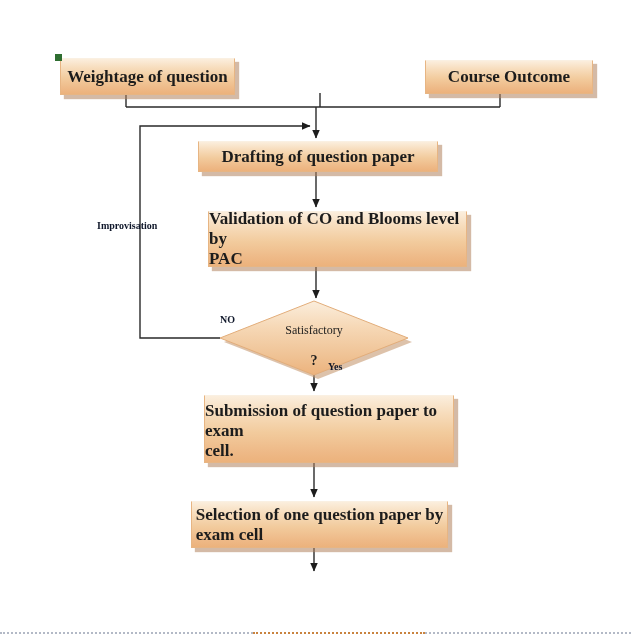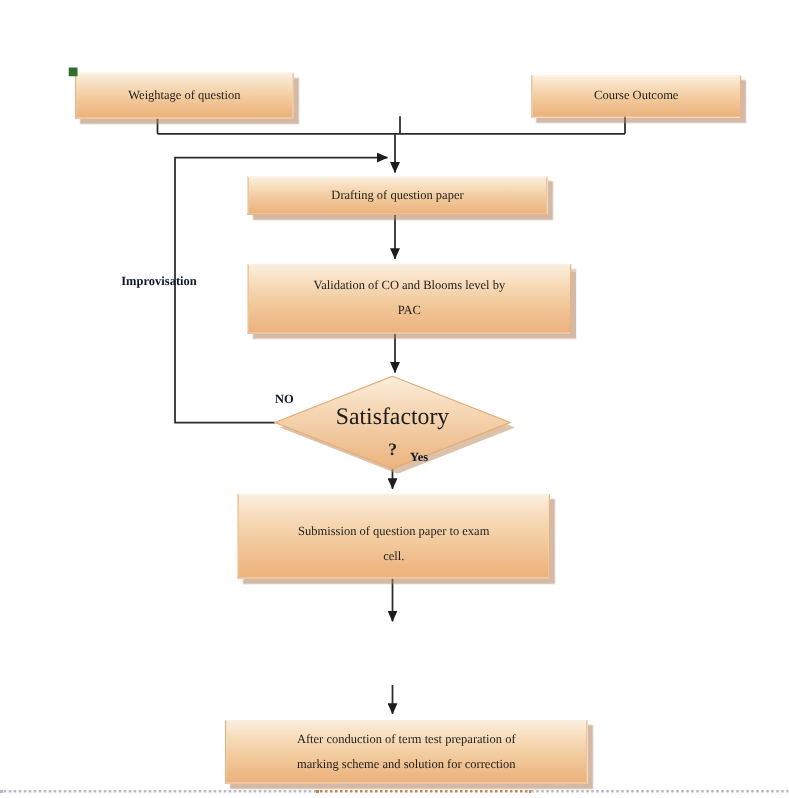--- a/index.html
+++ b/index.html
@@ -8,27 +8,28 @@
     font-family:"Liberation Serif", serif; overflow:hidden;
   }
   svg.wires{position:absolute;left:0;top:0;width:631px;height:638px;}
   .box{
     position:absolute;
     background:linear-gradient(180deg,#fbeedd 0%,#f7ddbd 25%,#f2cb9d 55%,#eeb987 85%,#ecb27c 100%);
     border:1px solid #e7b583;
     border-top-color:#faf0e2;
     box-shadow:4px 4px 1px rgba(177,130,93,0.55);
     display:flex;align-items:center;justify-content:center;
-    font-size:10px;color:#1c1c1c;text-align:center;
+    font-size:17px;color:#1c1c1c;text-align:left;
     white-space:pre-line;line-height:20px;
     box-sizing:border-box;
+    font-weight:bold;
   }
-  .box.top-align{align-items:flex-start;padding-top:20px;}
+  .box.top-align{align-items:flex-start;padding-top:5px;margin-left:14px;}
   .dlabel{
-    position:absolute;font-size:19px;color:#1c1c1c;text-align:center;
+    position:absolute;font-size:12px;color:#1c1c1c;text-align:center;
     white-space:pre-line;
   }
   .qmark{font-weight:bold;font-size:14px;}
   .edge-label{
     position:absolute;font-weight:bold;font-size:10px;color:#0f172a;
   }
   .green-marker{
     position:absolute;left:55px;top:54px;width:7px;height:7px;background:#2f6e31;
   }
   .dots{position:absolute;height:0;border-top:2px dotted #b3b9c6;}
@@ -70,29 +71,29 @@
     <polygon points="314,301 408,338 314,375 220,338" fill="url(#boxgrad)" stroke="#e2ad7a" stroke-width="1"></polygon>
   </svg>
 
   <div class="box" style="left:60px;top:58px;width:175px;height:37px">Weightage of question</div>
 
 
   <div class="box" style="left:425px;top:60px;width:168px;height:34px">Course Outcome</div>
 
   <div class="box" style="left:198px;top:141px;width:240px;height:31px">Drafting of question paper</div>
 
-  <div class="box" style="left:198px;top:211px;width:259px;height:56px">Validation of CO and Blooms level by
+  <div class="box" style="left:208px;top:211px;width:259px;height:56px">Validation of CO and Blooms level by
 PAC</div>
 
   <div class="box top-align" style="left:190px;top:395px;width:250px;height:68px">Submission of question paper to exam
 cell.</div>
 
+  <div class="box" style="left:191px;top:501px;width:257px;height:47px">Selection of one question paper by
+exam cell</div>
 
-  <div class="box" style="left:180px;top:576px;width:290px;height:51px">After conduction of term test preparation of
-marking scheme and solution for correction</div>
 
   <div class="dlabel" style="left:220px;top:323px;width:188px">Satisfactory</div>
   <div class="dlabel qmark" style="left:300px;top:353px;width:28px">?</div>
 
   <div class="edge-label" style="left:220px;top:314px">NO</div>
   <div class="edge-label" style="left:328px;top:361px">Yes</div>
   <div class="edge-label" style="left:97px;top:220px">Improvisation</div>
 
   <div class="green-marker"></div>
 

